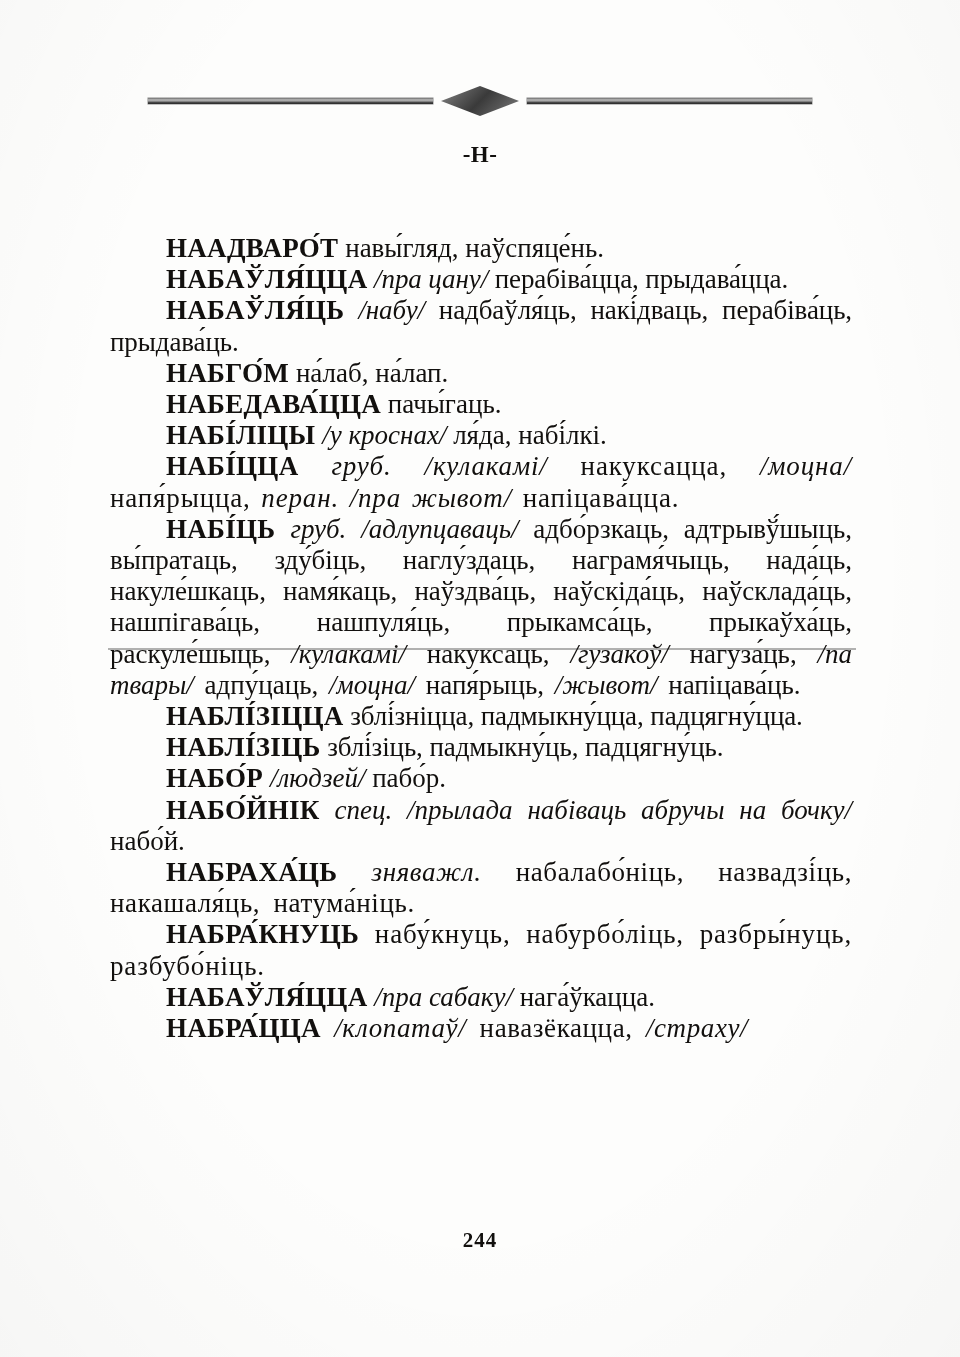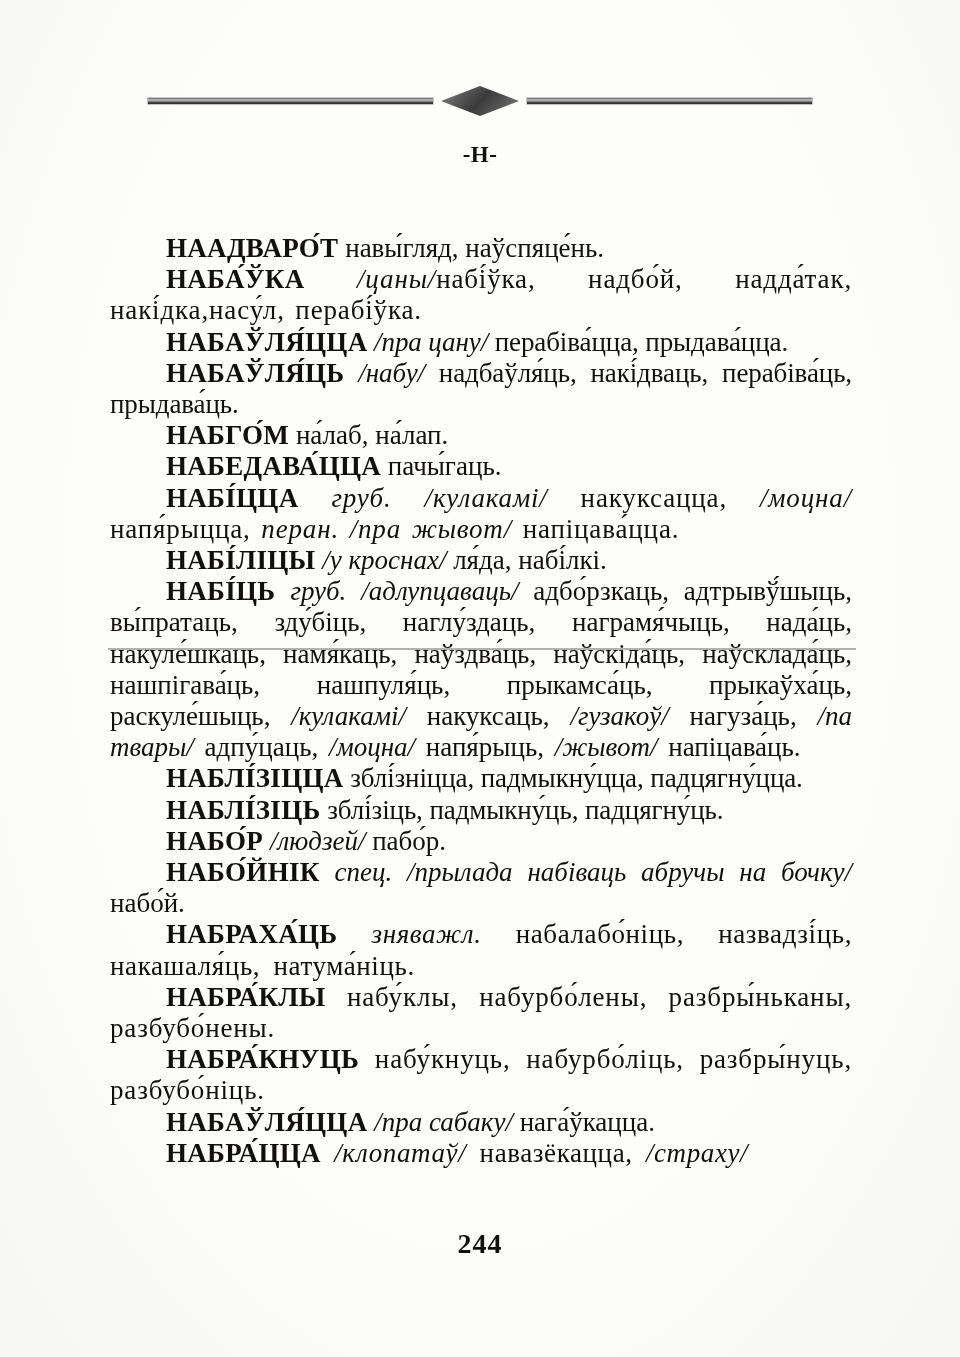--- a/index.html
+++ b/index.html
@@ -131,21 +131,21 @@
     pointer-events: none;
   }
 
   
   .folio {
     position: absolute;
     left: 0;
     right: 0;
     top: 1228px;
     text-align: center;
-    font-size: 28px;
+    font-size: 21px;
     font-weight: bold;
     letter-spacing: 1px;
   }
 </style>
 </head>
 <body>
 
 <div class="page">
 
   <div class="scan-tone"></div>
@@ -157,56 +157,52 @@
   </div>
 
   <div class="section-letter">-Н-</div>
 
   <div class="column">
 
     <p class="entry">
       <span class="hw">НААДВАРО́Т</span><span> навы́гляд, наўспяце́нь.</span>
     </p>
 
-    <p class="entry track-wide">
-      <span class="hw">НАБА́ЎКА</span>
-      <span class="it">/цаны/</span><span>набі́ўка, надбо́й, надда́так, накі́дка,насу́л, перабі́ўка.</span>
-    </p>
 
     <p class="entry track-tight">
       <span class="hw">НАБАЎЛЯ́ЦЦА</span>
       <span class="it">/пра цану/</span><span> перабіва́цца, прыдава́цца.</span>
     </p>
 
     <p class="entry track-tight">
       <span class="hw">НАБАЎЛЯ́ЦЬ</span>
       <span class="it">/набу/</span><span> надбаўля́ць, накі́дваць, перабіва́ць, прыдава́ць.</span>
     </p>
 
     <p class="entry">
       <span class="hw">НАБГО́М</span><span> на́лаб, на́лап.</span>
     </p>
 
 
     <p class="entry">
       <span class="hw">НАБЕДАВА́ЦЦА</span><span> пачы́гаць.</span>
+    </p>
+
+    <p class="entry">
+      <span class="hw">НАБІ́ЛІЦЫ</span>
+      <span class="it">/у кроснах/</span><span> ля́да, набі́лкі.</span>
     </p>
 
     <p class="entry track-wide">
       <span class="hw">НАБІ́ЦЦА</span>
       <span class="it">груб.</span>
       <span class="it">/кулакамі/</span><span> накуксацца, </span><span class="it">/моцна/</span><span> напя́рыцца, </span><span class="it">перан.</span>
       <span class="it">/пра жывот/</span><span> напіцава́цца.</span>
     </p>
 
-    <p class="entry">
-      <span class="hw">НАБІ́ЛІЦЫ</span>
-      <span class="it">/у кроснах/</span><span> ля́да, набі́лкі.</span>
-    </p>
-
     <p class="entry entry-loose">
       <span class="hw">НАБІ́ЦЬ</span>
       <span class="it">груб.</span>
       <span class="it">/адлупцаваць/</span><span> адбо́рзкаць, адтрывў́шыць, вы́пратаць, зду́біць, наглу́здаць, награмя́чыць, нада́ць, накуле́шкаць, намя́каць, наўздва́ць, наўскіда́ць, наўсклада́ць, нашпігава́ць, нашпуля́ць, прыкамса́ць, прыкаўха́ць, раскуле́шыць, </span><span class="it">/кулакамі/</span><span> накуксаць, </span><span class="it">/гузакоў/</span><span> нагуза́ць, </span><span class="it">/па твары/</span><span> адпу́цаць, </span><span class="it">/моцна/</span><span> напя́рыць, </span><span class="it">/жывот/</span><span> напіцава́ць.</span>
     </p>
 
 
     <p class="entry track-tight">
       <span class="hw">НАБЛІ́ЗІЦЦА</span><span> зблі́зніцца, падмыкну́цца, падцягну́цца.</span>
     </p>
@@ -224,23 +220,20 @@
       <span class="hw">НАБО́ЙНІК</span>
       <span class="it">спец.</span>
       <span class="it">/прылада набіваць абручы на бочку/</span><span> набо́й.</span>
     </p>
 
     <p class="entry track-xwide">
       <span class="hw">НАБРАХА́ЦЬ</span>
       <span class="it">зняважл.</span><span> набалабо́ніць, назвадзі́ць, накашаля́ць, натума́ніць.</span>
     </p>
 
-    <p class="entry track-wide">
-      <span class="hw">НАБРА́КЛЫ</span><span> набу́клы, набурбо́лены, разбры́ньканы, разбубо́нены.</span>
-    </p>
 
     <p class="entry track-wide">
       <span class="hw">НАБРА́КНУЦЬ</span><span> набу́кнуць, набурбо́ліць, разбры́нуць, разбубо́ніць.</span>
     </p>
 
     <p class="entry">
       <span class="hw">НАБАЎЛЯ́ЦЦА</span>
       <span class="it">/пра сабаку/</span><span> нага́ўкацца.</span>
     </p>
 

